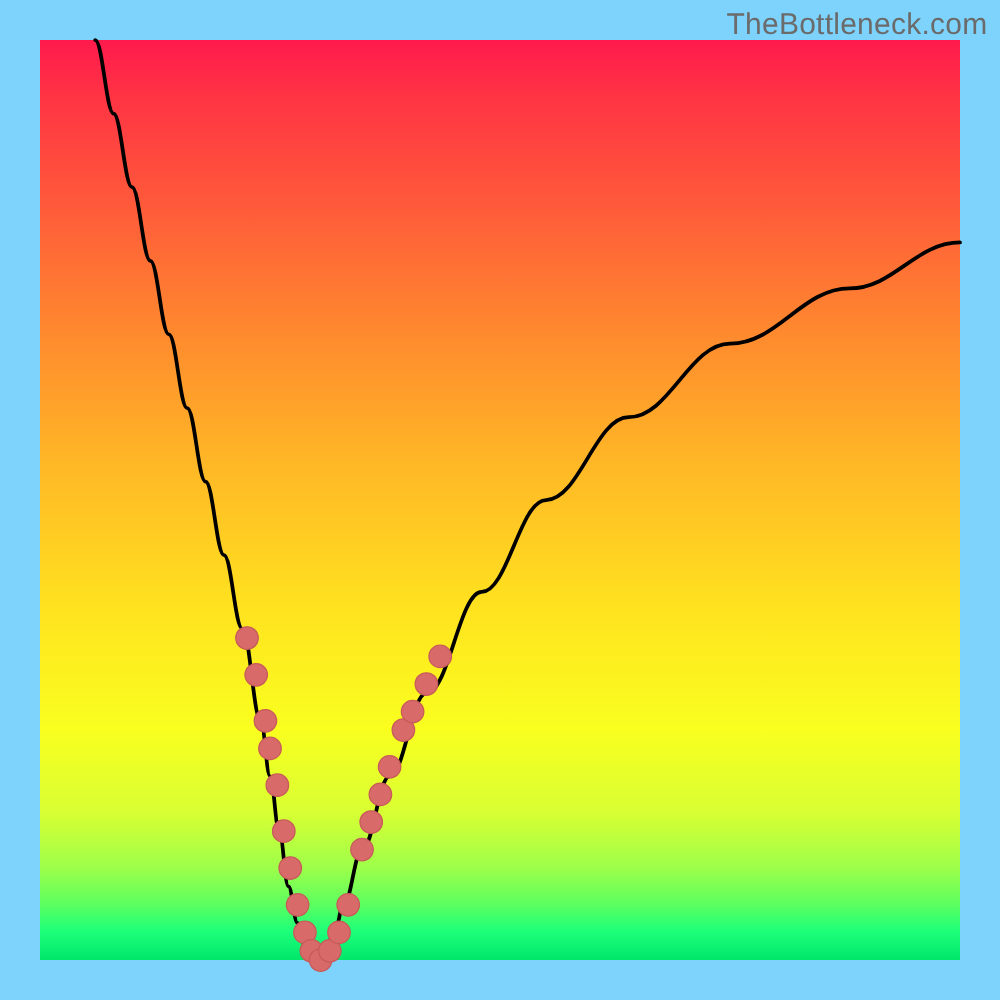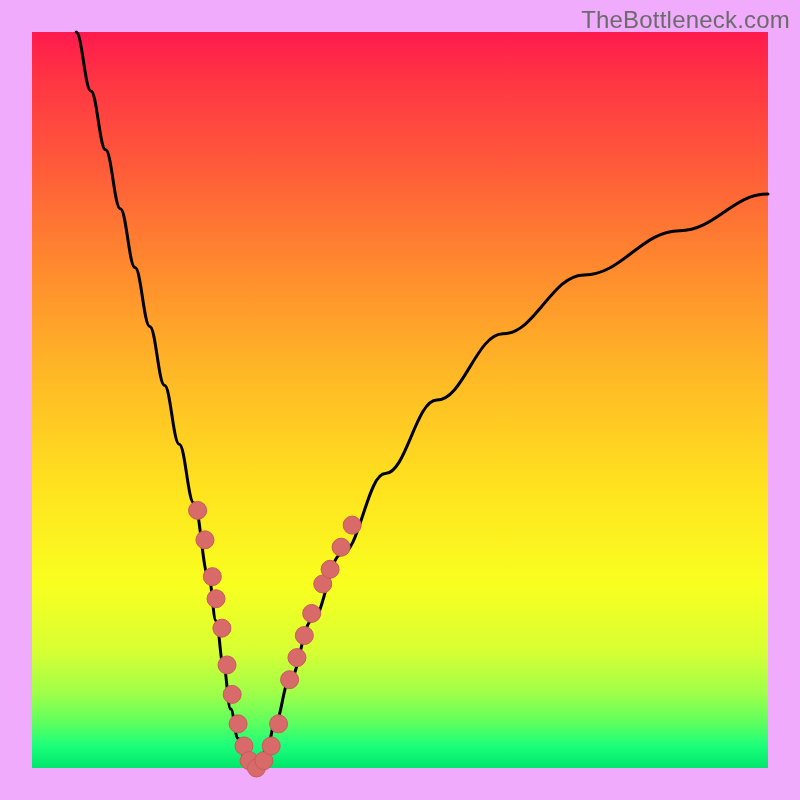--- a/index.html
+++ b/index.html
@@ -10,21 +10,21 @@
     background: #000;
     overflow: hidden;
     font-family: Arial, Helvetica, sans-serif;
   }
   .frame {
     position: absolute;
     left: 0;
     top: 0;
     width: 800px;
     height: 800px;
-    background: #f0abfc;
+    background: #7dd3fc;
   }
   .plot-area {
     position: absolute;
     left: 32px;
     top: 32px;
     width: 736px;
     height: 736px;
     background: linear-gradient(to bottom,
       #ff1a4d 0%,
       #ff3344 6%,

